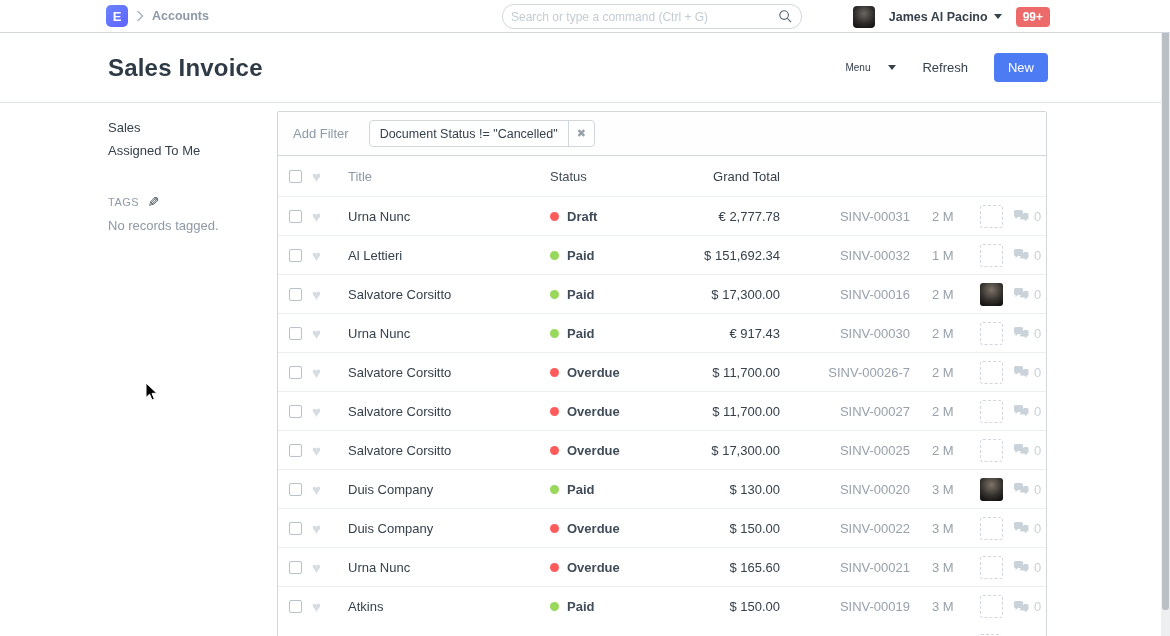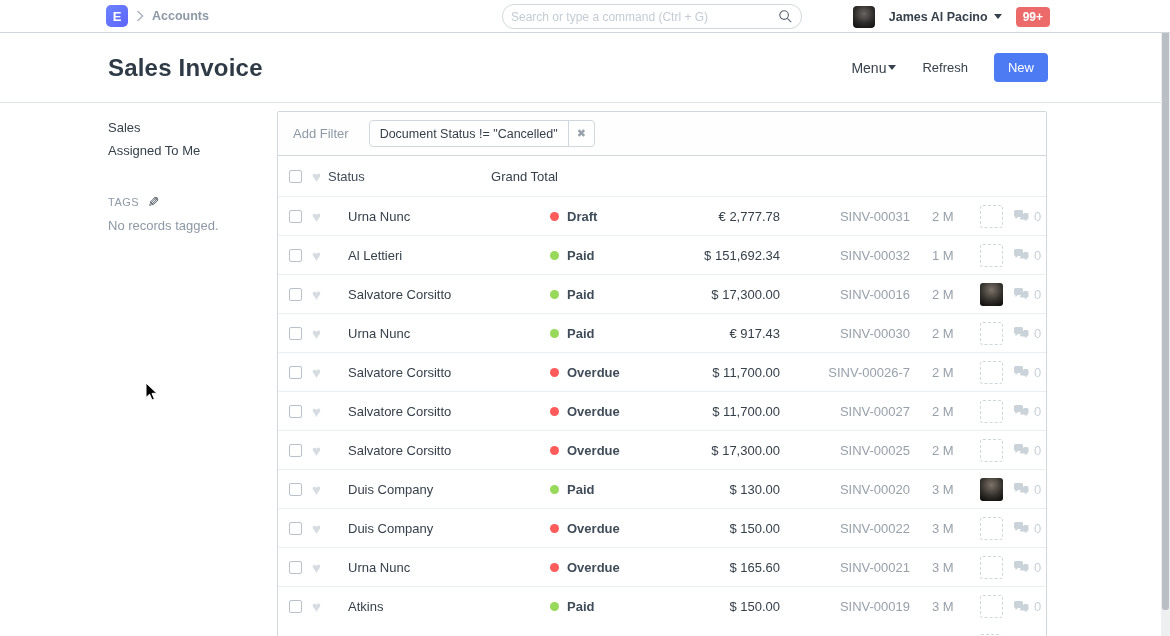--- a/index.html
+++ b/index.html
@@ -30,21 +30,21 @@
   .user-name{ font-weight:bold; font-size:12.5px; color:#36414c; display:flex; align-items:center; gap:6px; cursor:pointer;text-align:center;}
   .caret{ width:0;height:0;border-left:4px solid transparent;border-right:4px solid transparent;
     border-top:5px solid #36414c; display:inline-block;}
   .notif-badge{ background:#ec6a6a; color:#fff; font-weight:bold; font-size:12px;
     border-radius:4px; padding:3px 7px; cursor:pointer;}
   
   .page-head{ height:70px; border-bottom:1px solid #dfe3e8; background:#fff;
     display:flex; align-items:center; position:relative;}
   .page-title{ font-size:24px; font-weight:bold; color:#2e3a46; margin-left:108px; letter-spacing:.2px;}
   .head-actions{ position:absolute; right:122px; display:flex; align-items:center; gap:26px;}
-  .menu-btn{ color:#36414c; font-size:14px; display:flex; align-items:center; gap:2px; cursor:pointer;}
+  .menu-btn{ color:#36414c; font-size:10px; display:flex; align-items:center; gap:18px; cursor:pointer;}
   .refresh-btn{ color:#36414c; font-size:13px; cursor:pointer;}
   .new-btn{ background:#4d7bf3; color:#fff; border:none; border-radius:4px;
     font-size:13px; padding:7px 14px; font-family:inherit; cursor:pointer;}
   
   .sidebar{ position:absolute; left:108px; top:116px; width:150px;}
   .side-item{ color:#36414c; font-size:13px; padding:4px 0; cursor:pointer;}
   .tags-head{ margin-top:32px; color:#8d99a6; font-size:11px; letter-spacing:.5px;
     display:flex; align-items:center; gap:8px;}
   .pencil{ color:#36414c; font-size:14px; cursor:pointer; transform:scaleX(-1); display:inline-block;}
   .tags-empty{ color:#8d99a6; font-size:13px; margin-top:8px;}
@@ -146,20 +146,21 @@
     <span class="add-filter">Add Filter</span>
     <div class="filter-chip">
       <span class="chip-label">Document Status != "Cancelled"</span>
       <span class="chip-x">✖</span>
     </div>
   </div>
 
   <div class="lrow hrow">
     <div class="cb"></div>
     <div class="heart">♥</div>
+    <div class="c-title h-label">Title</div>
     <div class="c-status h-label" style="font-weight:normal;">Status</div>
     <div class="c-total h-label">Grand Total</div>
   </div>
 
   <div id="rows">
   <div class="lrow">
     <div class="cb"></div>
     <div class="heart">♥</div>
     <div class="c-title">Urna Nunc</div>
     <div class="c-status">

